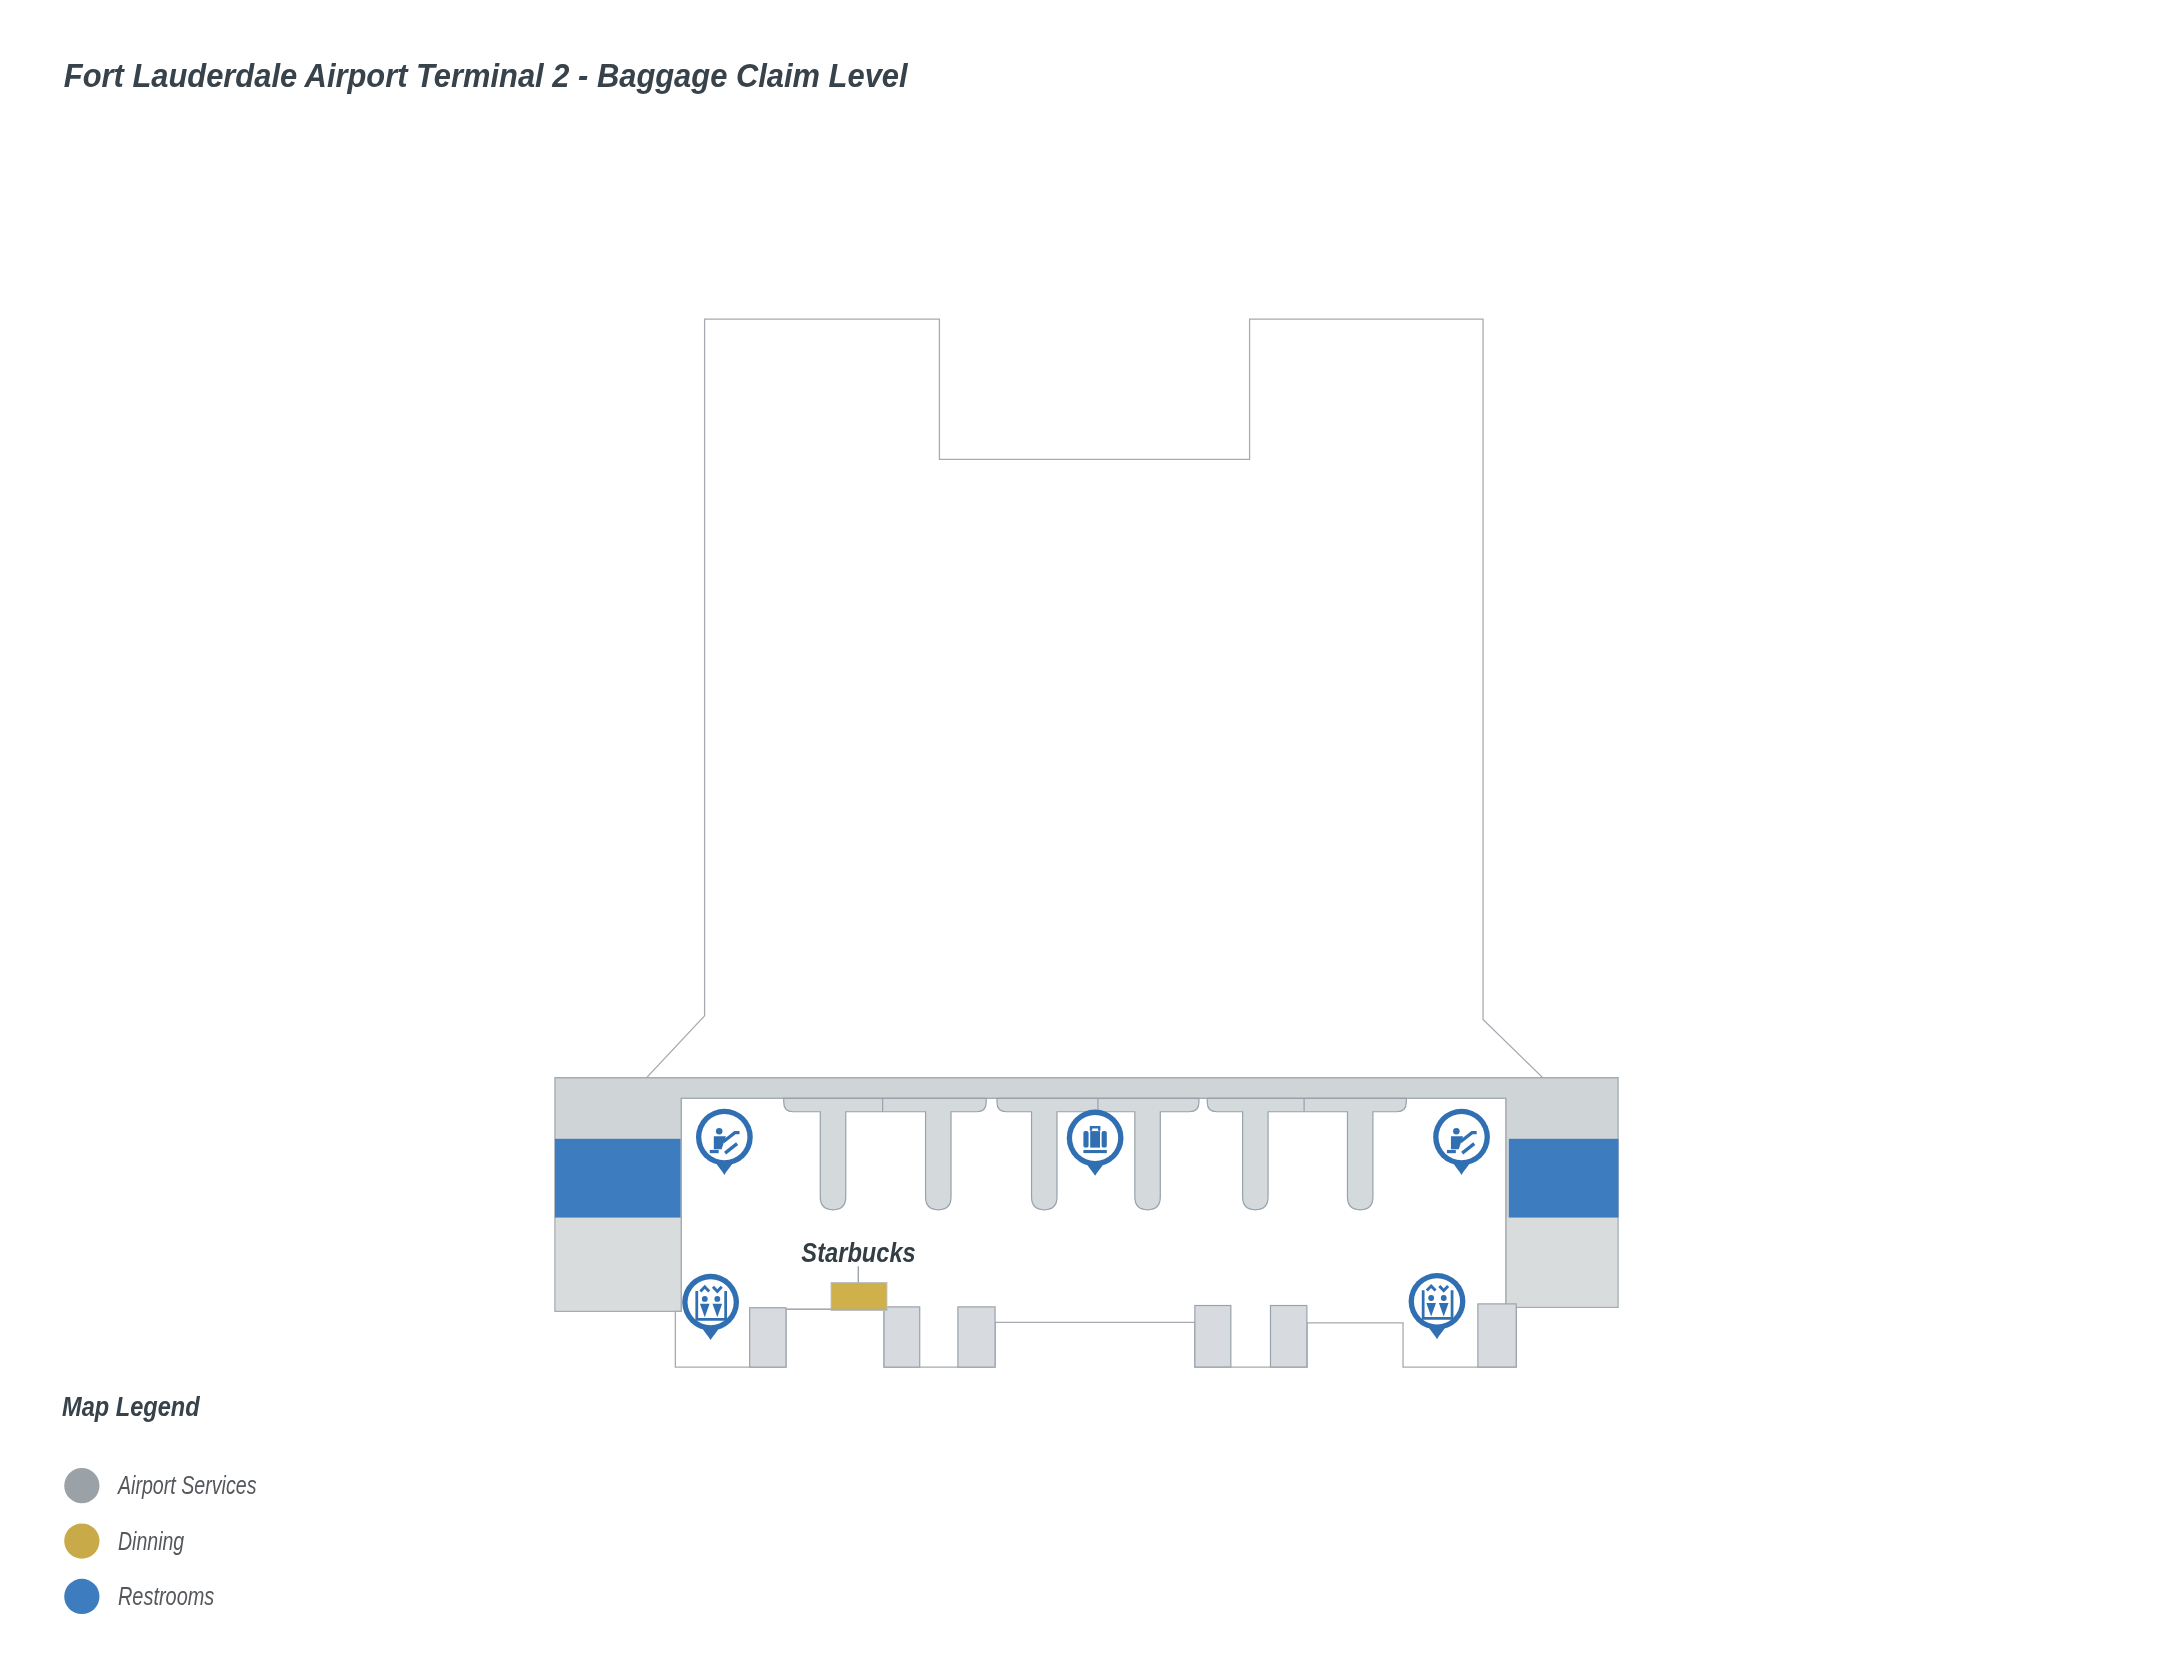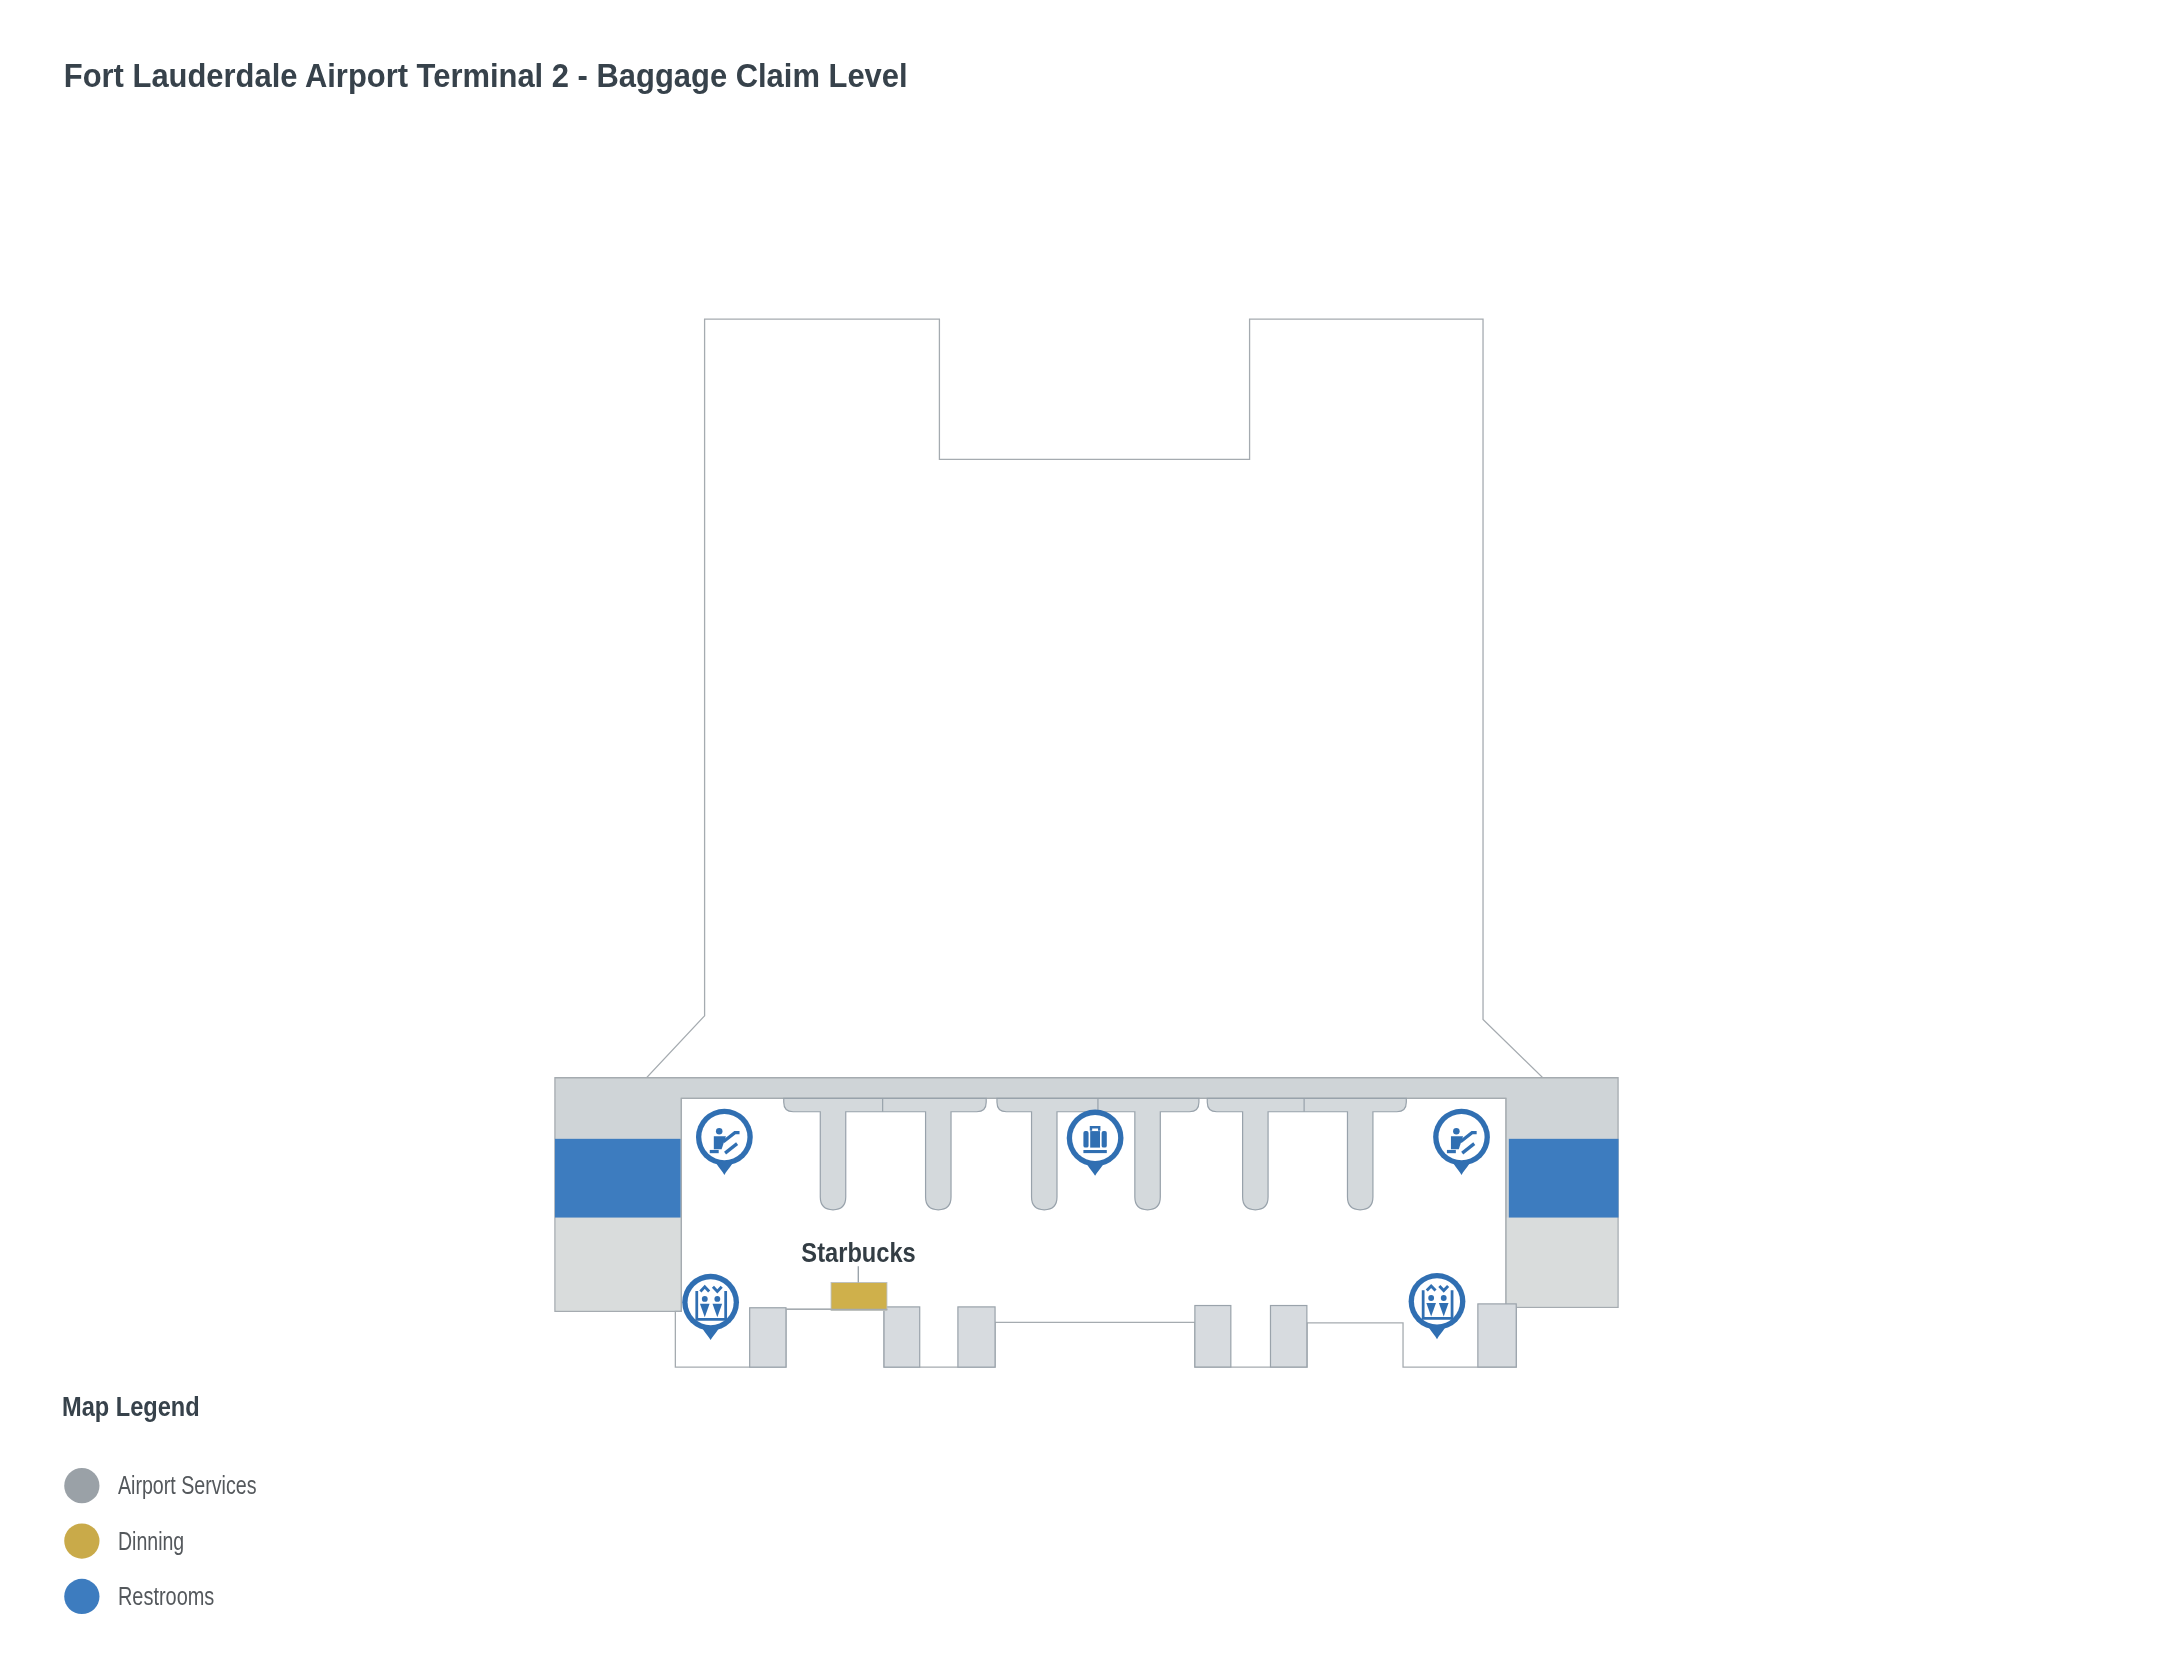--- a/index.html
+++ b/index.html
@@ -1,17 +1,17 @@
 <!DOCTYPE html>
 <html style="font-size:13.8px"><head>
 <meta charset="utf-8">
 <style>
   html,body{margin:0;padding:0;background:#ffffff;}
   .page{position:relative;width:2173px;height:1679px;background:#fff;overflow:hidden;
-        font-family:"Liberation Sans", sans-serif;}
+        font-family:"Liberation Sans", sans-serif;font-style:italic;}
 </style>
 </head>
 <body>
 <div class="page">
 <svg width="2173" height="1679" viewBox="0 0 2526 1952" xmlns="http://www.w3.org/2000/svg">
 <defs>
   <g id="pinesc">
     <circle cx="0" cy="0" r="33" fill="#306fb2"></circle>
     <path d="M-14,23.5 C-9.5,32 -4.5,36.5 0,44 C4.5,36.5 9.5,32 14,23.5 Z" fill="#306fb2"></path>
     <circle cx="0" cy="0" r="26.8" fill="#ffffff"></circle>

